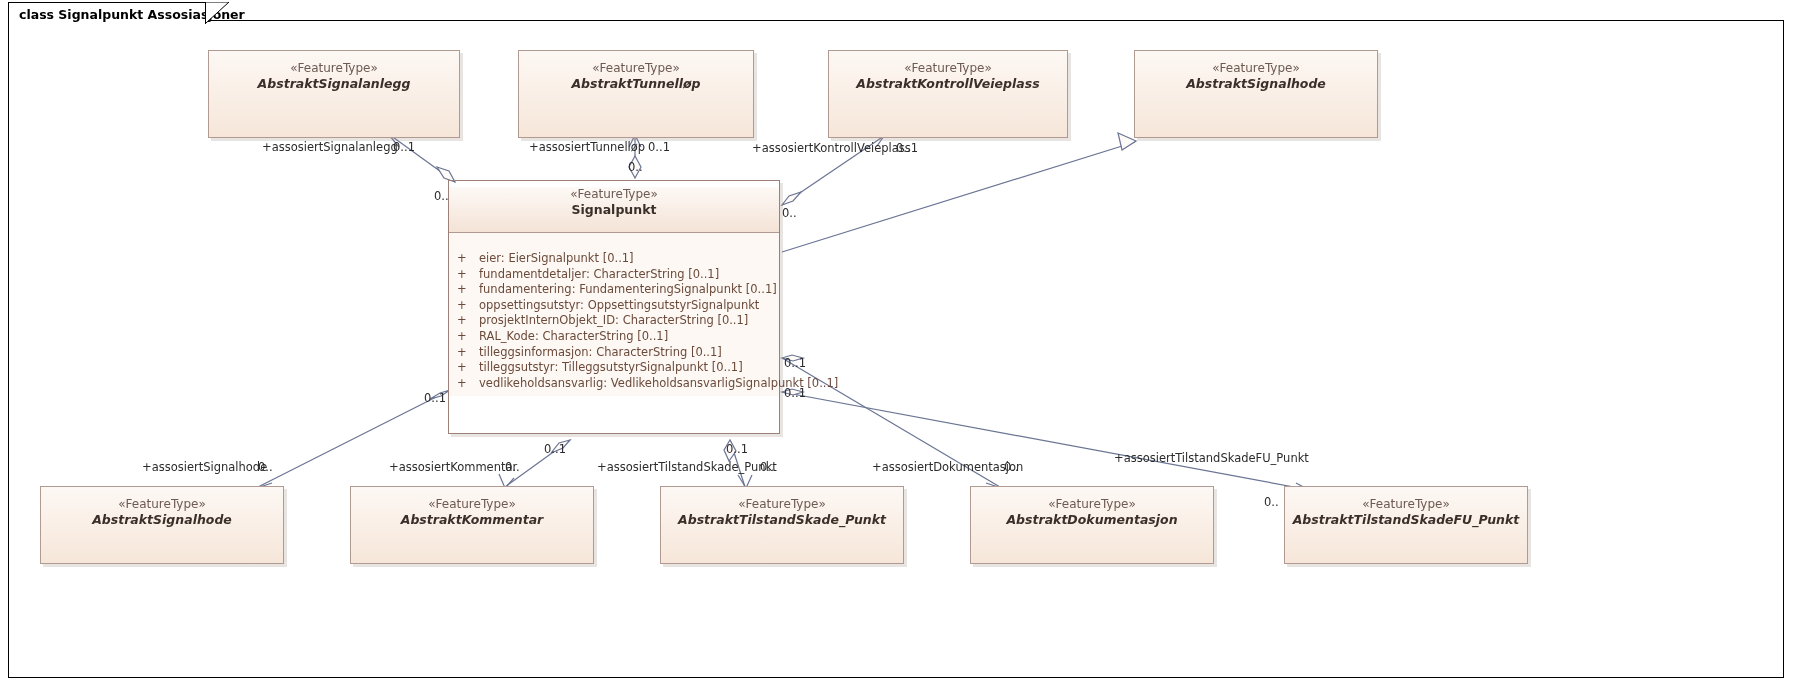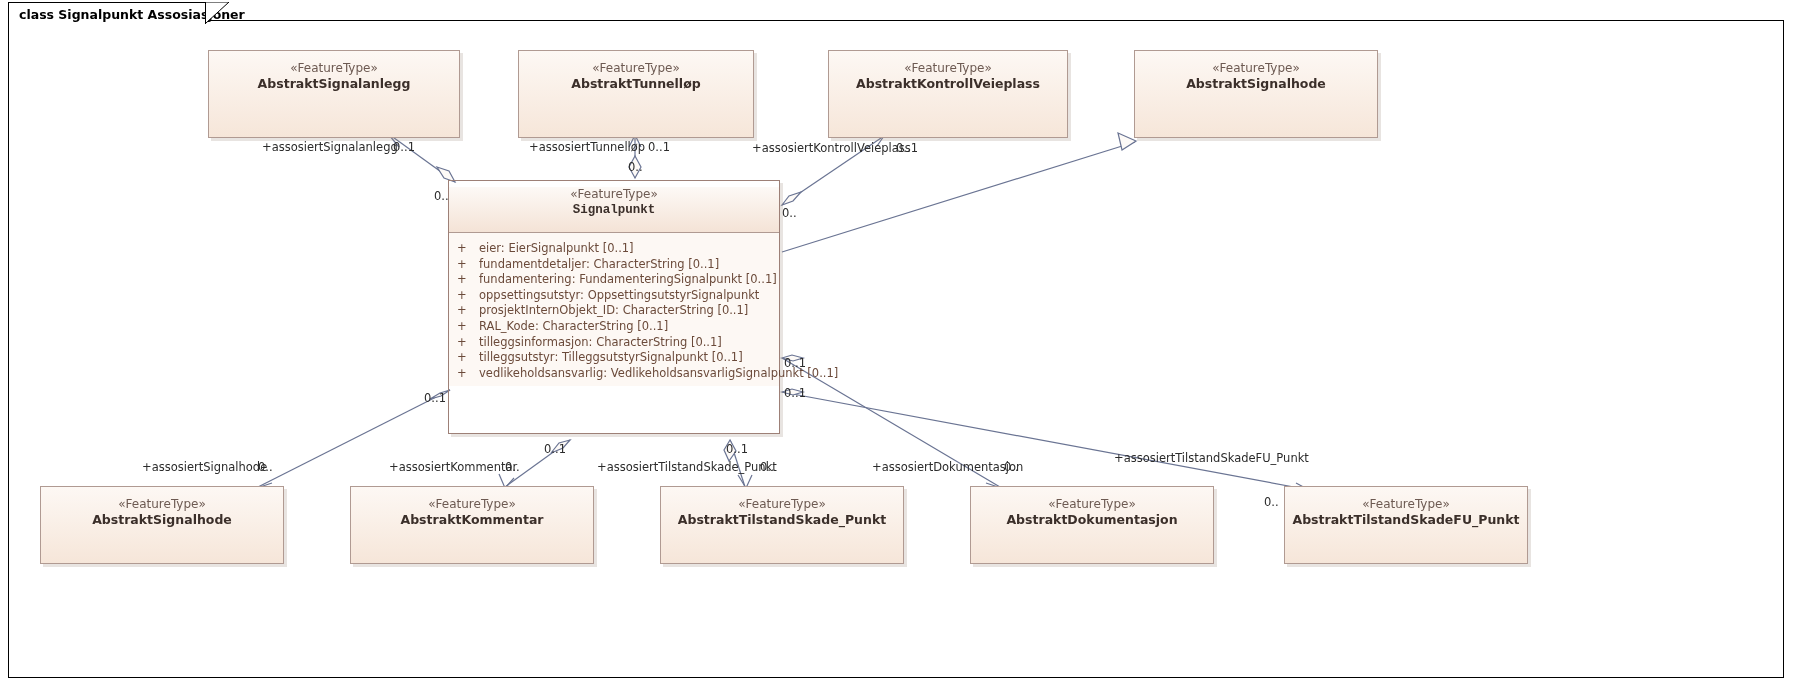--- a/index.html
+++ b/index.html
@@ -64,40 +64,41 @@
     margin-top: 10px;
     line-height: 15px;
     white-space: nowrap;
   }
   .cls .cname {
     text-align: center;
     font-size: 12.5px;
     line-height: 16px;
     color: #3b2f2a;
     font-weight: bold;
-    white-space: nowrap;
-  }
-  .cls.concrete .cname { font-style: normal; font-family: Liberation Mono, monospace; }
+    font-style: italic;
+    white-space: nowrap;
+  }
+  .cls.concrete .cname { font-style: normal; }
 
   
   .cls.main {
     background: none;
     box-shadow: 3px 3px 0 rgba(150,130,120,0.22);
     border: 1px solid #9d8077;
   }
   .cls.main .head {
     background: linear-gradient(180deg, #fdf9f6 0%, #f4e3d6 100%);
     border-bottom: 1px solid #b09a92;
     height: 46px;
     box-sizing: border-box;
   }
   .cls.main .head .stereo { margin-top: 6px; }
   .cls.main .attrs {
     background: #fdf8f4;
-    padding: 8px 0 5px 0;
+    padding: 18px 0 5px 0;
   }
   .attr-row {
     display: block;
     font-size: 11.5px;
     line-height: 15.6px;
     color: #6b4a3a;
     white-space: nowrap;
     padding-left: 8px;
   }
   .attr-row .vis {

